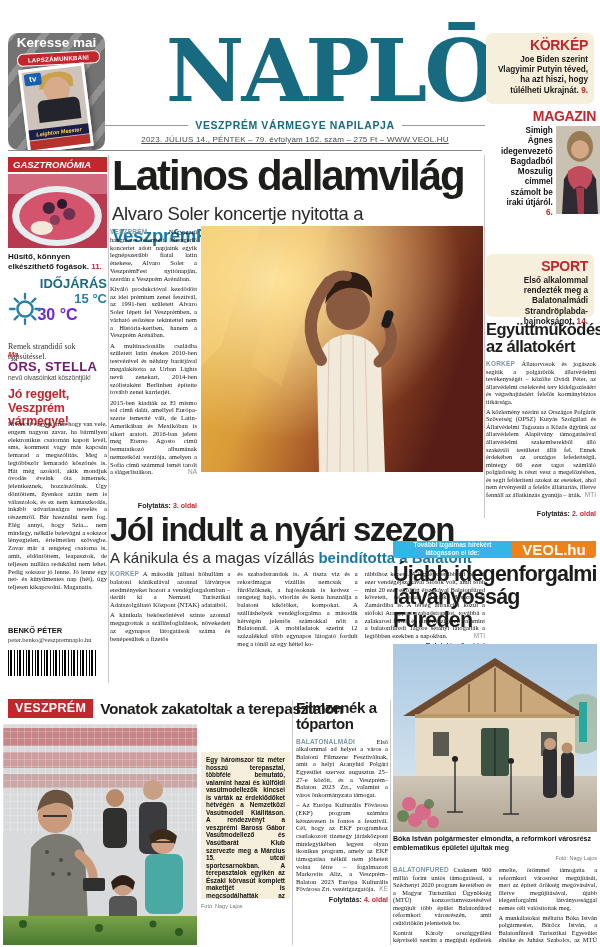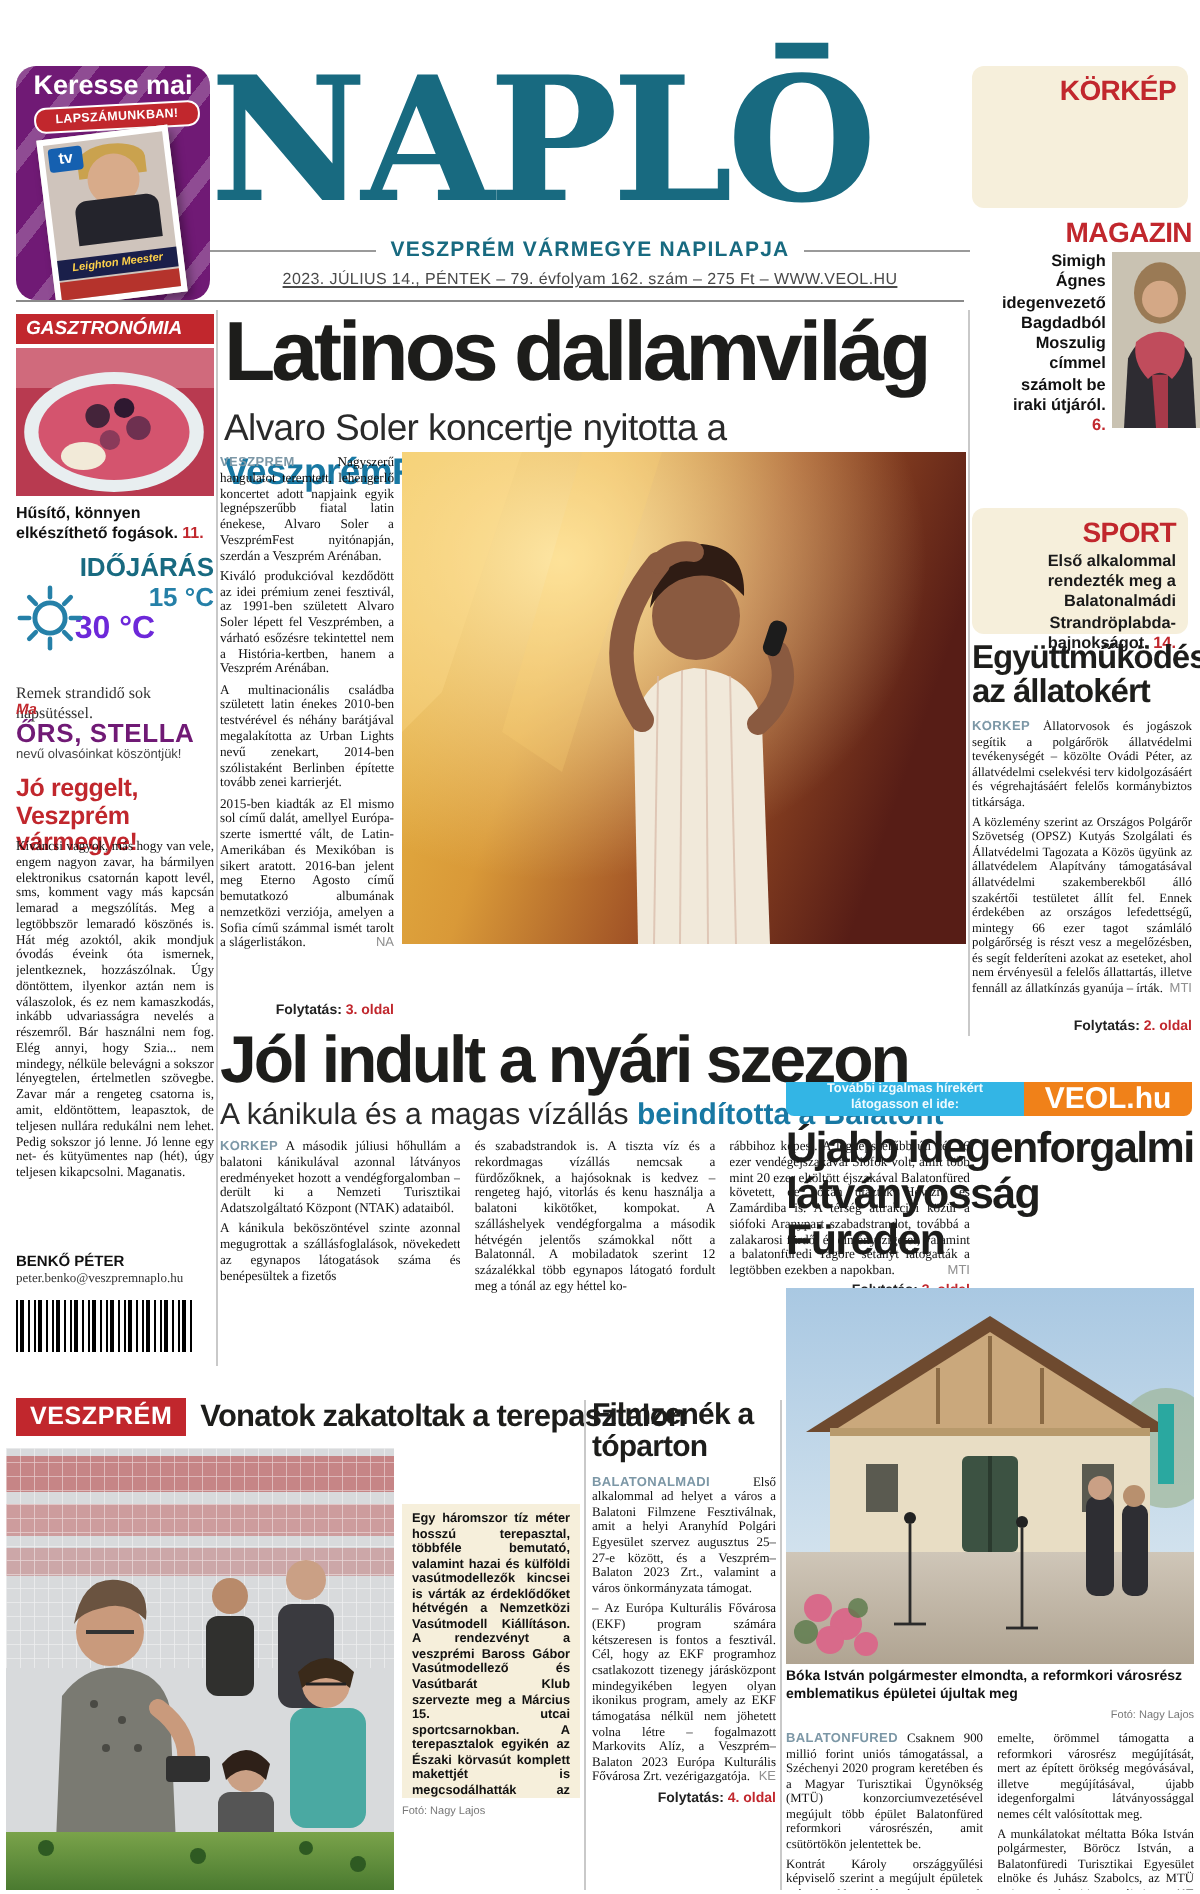--- a/index.html
+++ b/index.html
@@ -1,38 +1,38 @@
 <!DOCTYPE html>
 <html><head>
 <meta charset="utf-8">
 <style>
   html,body{margin:0;padding:0;background:#e9e9e9;}
   .page{position:relative;width:600px;height:947px;background:#fff;overflow:hidden;
         font-family:"Liberation Serif",serif;color:#111;}
   .abs{position:absolute;}
   
-  .promo{left:8px;top:33px;width:97px;height:117px;background:#701a75;border-radius:10px;overflow:hidden;}
+  .promo{left:8px;top:33px;width:97px;height:117px;background:#737373;border-radius:10px;overflow:hidden;}
   .promo::before{content:"";position:absolute;inset:0;
       background:repeating-linear-gradient(128deg,rgba(255,255,255,.22) 0 7px,transparent 7px 26px);}
   .promo-line1{position:relative;margin-top:2px;text-align:center;color:#fff;
       font:bold 13.5px "Liberation Sans",sans-serif;}
   .promo-ribbon{position:absolute;top:19px;left:9px;right:5px;background:#c1272d;color:#fff;
       font:bold 6.2px "Liberation Sans",sans-serif;text-align:center;padding:2px 0;
       border-radius:6px;border:1px solid #fff;transform:rotate(-3deg);letter-spacing:.2px;}
   .tv-cover{position:absolute;left:15px;top:33px;width:60px;height:78px;transform:rotate(-7deg);
       background:#cfc4bc;border:3px solid #fff;box-shadow:2px 3px 5px rgba(0,0,0,.35);}
   .tv-logo{position:absolute;left:2px;top:2px;width:17px;height:12px;background:#1560b0;color:#fff;
       font:bold 8px "Liberation Sans",sans-serif;text-align:center;line-height:12px;border-radius:2px;}
   .cover-face{position:absolute;left:20px;top:8px;width:26px;height:26px;border-radius:50%;background:#d8ab8a;}
   .cover-hair{position:absolute;left:16px;top:3px;width:34px;height:16px;border-radius:50% 50% 0 0;background:#caa24e;}
   .cover-body{position:absolute;left:12px;top:30px;width:42px;height:22px;border-radius:6px 6px 0 0;background:#24242c;}
   .cover-band{position:absolute;left:0;right:0;bottom:10px;background:#1a1f4a;padding:2px 1px;}
   .cover-title{color:#ffd24a;font:italic bold 5.5px "Liberation Sans",sans-serif;text-align:center;}
   .cover-bottom{position:absolute;left:0;right:0;bottom:0;height:9px;background:#b5332c;}
-  .logo-wrap{left:105px;top:24px;width:452px;text-align:left;}
+  .logo-wrap{left:105px;top:24px;width:452px;text-align:center;}
   .logo{font-family:"DejaVu Serif",serif;font-weight:bold;font-size:86px;line-height:94px;
       color:#186a80;letter-spacing:-3px;}
   .subtitle-row{left:105px;top:119px;width:380px;display:flex;align-items:center;gap:7px;}
   .subtitle-row::before,.subtitle-row::after{content:"";flex:1;height:1px;background:#9a9a9a;}
   .subtitle{font:bold 10.5px "Liberation Sans",sans-serif;color:#186a80;letter-spacing:.6px;}
   .dateline{left:105px;top:135px;width:380px;text-align:center;
       font:8px "Liberation Sans",sans-serif;color:#4a4a4a;letter-spacing:.2px;text-decoration:underline;}
   .hrule{left:8px;top:150px;width:474px;height:1px;background:#8a8a8a;}
   
   .cream{background:#f6efdb;border-radius:6px;}
@@ -154,20 +154,24 @@
     <div class="logo">NAPLŌ</div>
   </div>
   <div class="abs subtitle-row">
     <span class="subtitle">VESZPRÉM VÁRMEGYE NAPILAPJA</span>
   </div>
   <div class="abs dateline">2023. JÚLIUS 14., PÉNTEK – 79. évfolyam 162. szám – 275 Ft – WWW.VEOL.HU</div>
   <div class="abs hrule"></div>
 
   <div class="abs korkep-box cream">
     <div class="teaser-label">KÖRKÉP</div>
+    <div class="teaser-text">
+      <span>Joe Biden szerint Vlagyimir Putyin téved, ha azt hiszi, hogy túlélheti Ukrajnát.</span>
+      <span class="pg">9.</span>
+    </div>
   </div>
 
   <div class="abs magazin-box">
     <div class="teaser-label">MAGAZIN</div>
     <div class="magazin-row">
       <div class="magazin-text">
         <span>Simigh Ágnes idegenvezető Bagdadból Moszulig címmel számolt be iraki útjáról.</span>
         <span class="pg">6.</span>
       </div>
       <div class="magazin-photo">

